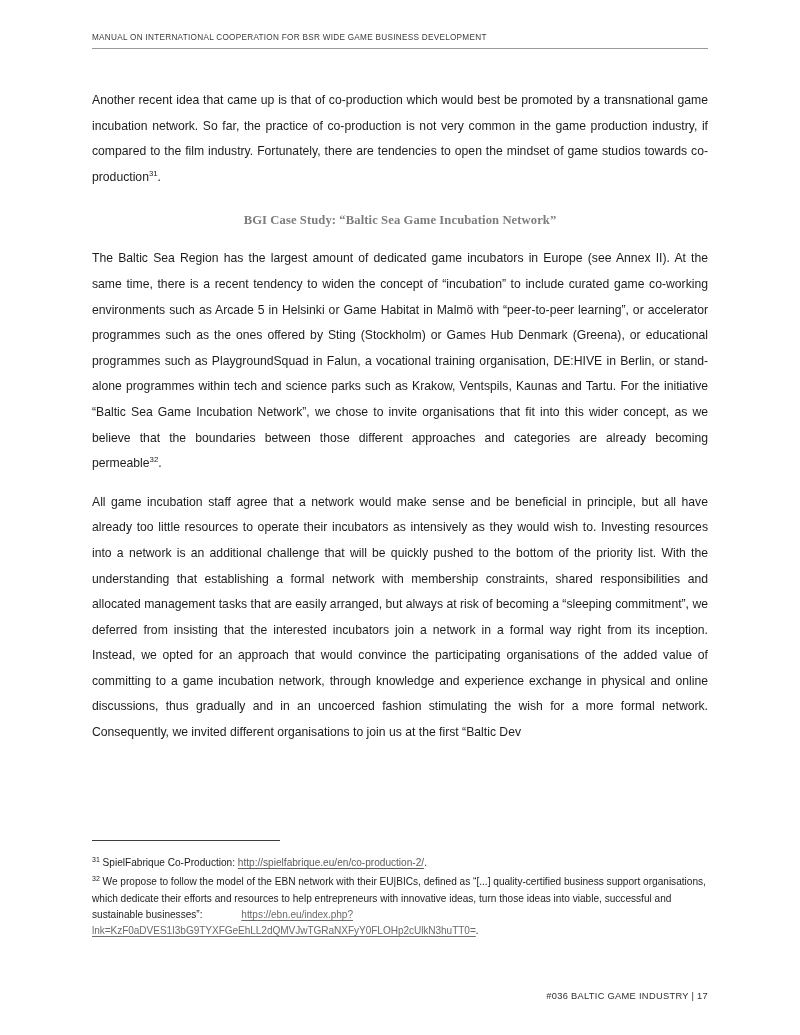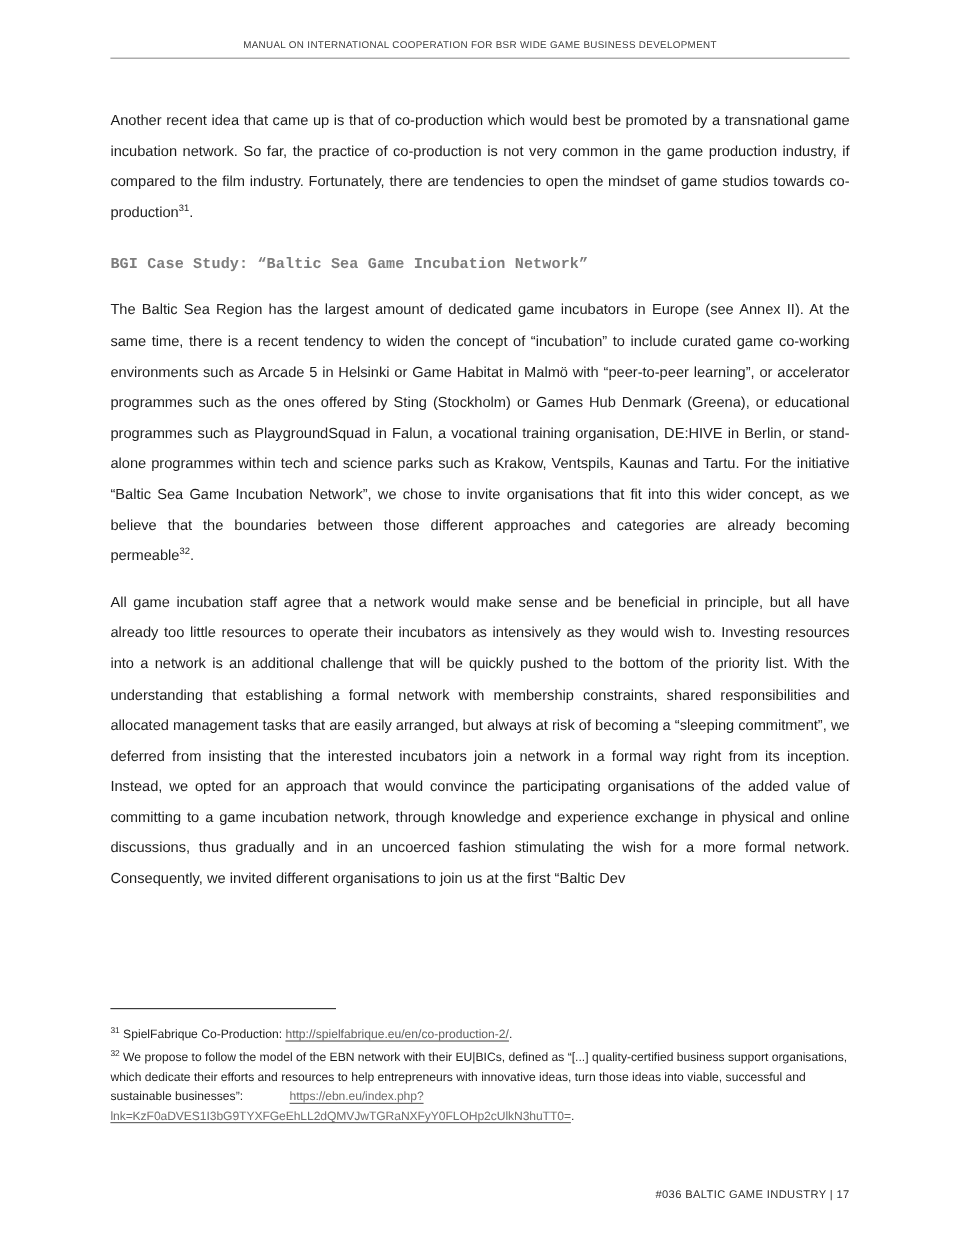--- a/index.html
+++ b/index.html
@@ -21,21 +21,21 @@
   }
 
   
   .header {
     position: absolute;
     left: 92px;
     top: 33px;
     width: 616px;
   }
   .header-title {
-    text-align: center;
+    text-align: left;
     font-size: 8.2px;
     letter-spacing: 0.28px;
     color: #3a3a3a;
     font-family: "Liberation Sans", sans-serif;
     white-space: nowrap;
   }
   .header-rule {
     margin-top: 6px;
     border-top: 1.6px solid #9a9a9a;
     width: 100%;
@@ -65,21 +65,22 @@
     line-height: 0;
   }
 
   h2.section-heading {
     margin: 20px 0 16px 0;
     font-size: 12.6px;
     font-weight: bold;
     color: #7d7d7d;
     line-height: 20px;
     letter-spacing: 0.1px;
-    font-family: Liberation Mono, monospace;
+    font-family: Liberation Serif, serif;
+    text-align: center;
   }
 
   
   .footnotes {
     position: absolute;
     left: 92px;
     top: 840px;
     width: 616px;
   }
   .footnote-rule {

